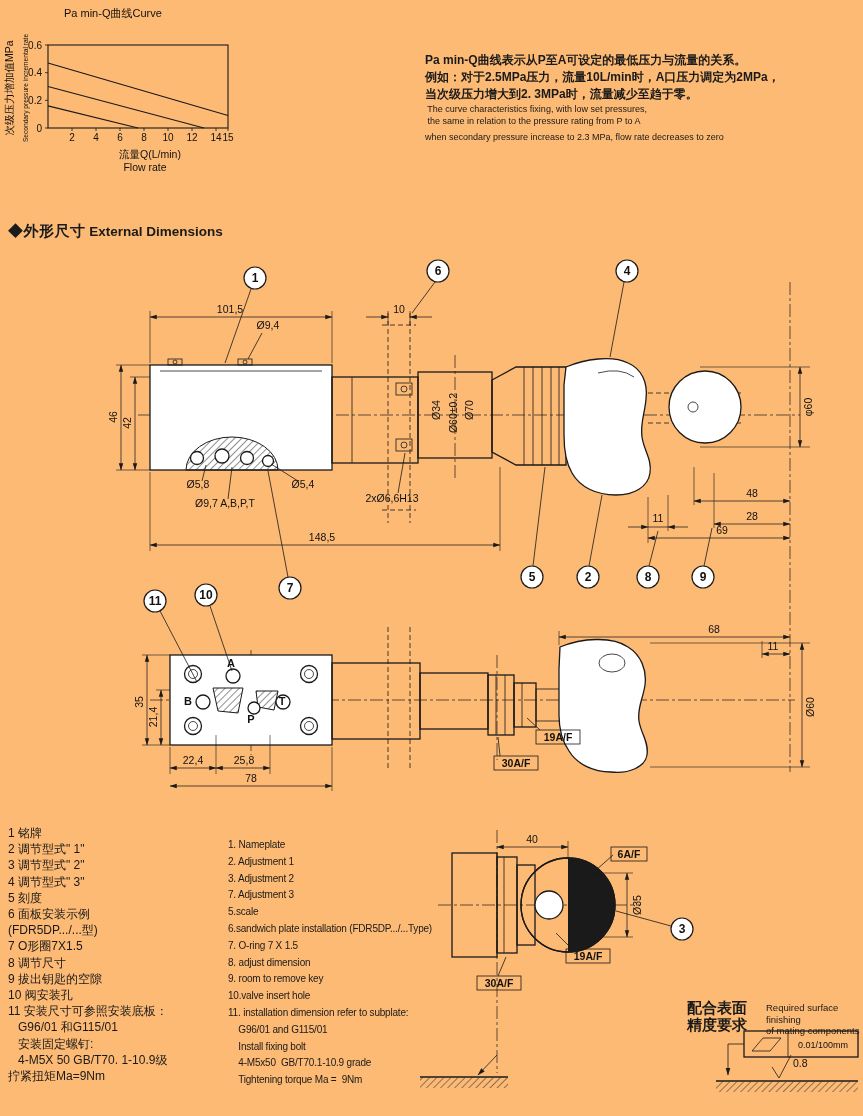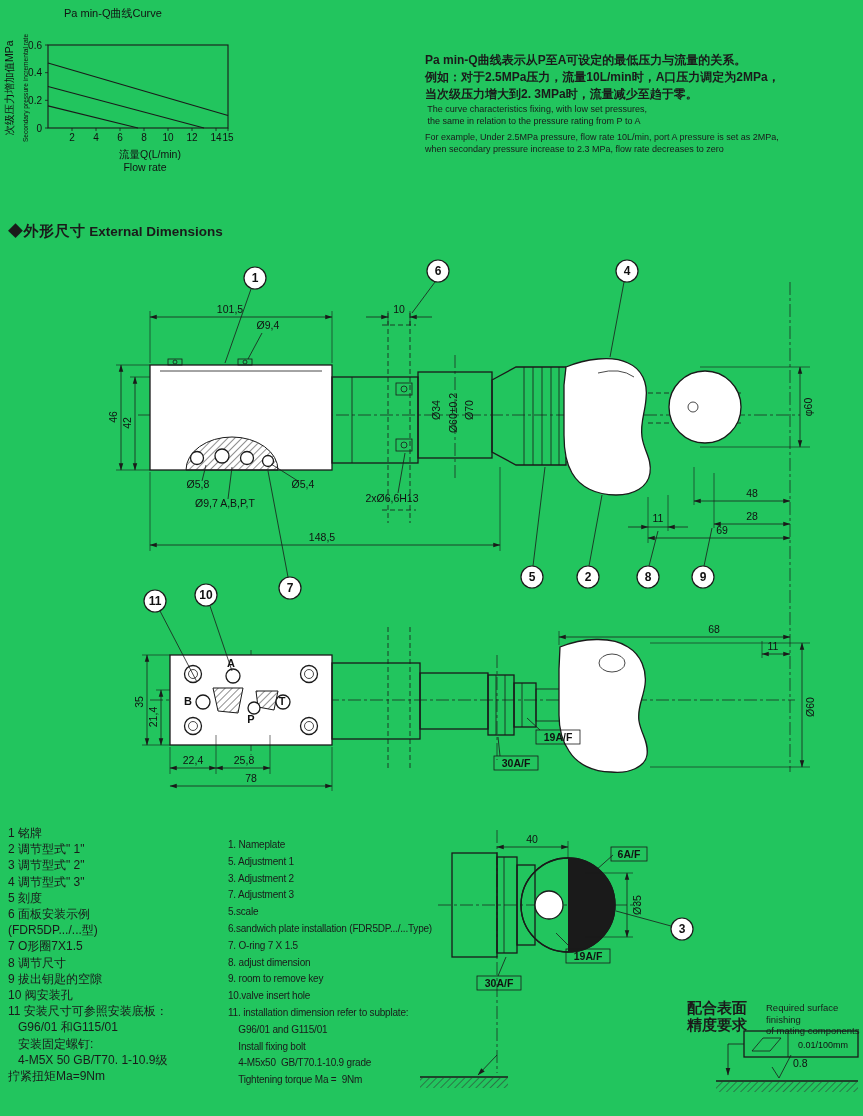--- a/index.html
+++ b/index.html
@@ -1,17 +1,17 @@
 <!DOCTYPE html>
 <html><head>
 <meta charset="utf-8">
 <style>
   *{margin:0;padding:0;box-sizing:border-box}
   body{background:#e9e9e9;font-family:"Liberation Sans",sans-serif}
-  .page{position:relative;width:863px;height:1116px;margin:0 auto;background:#22c55e;color:#1a1a1a;overflow:hidden}
+  .page{position:relative;width:863px;height:1116px;margin:0 auto;background:#fdba74;color:#1a1a1a;overflow:hidden}
   .abs{position:absolute}
 
   
   .intro-cn div{font-size:12px;line-height:17px;font-weight:700;white-space:pre}
   .intro-en div{font-size:9px;line-height:11.5px;white-space:pre}
   .section-title{font-size:15px;font-weight:700;letter-spacing:.5px}
   .section-title .en{font-weight:700;font-size:13.5px;letter-spacing:0}
   .legend-cn div{font-size:12px;line-height:16.2px;white-space:pre}
   .legend-en div{font-size:10px;line-height:16.8px;white-space:pre;letter-spacing:-.2px}
   .mating-cn div{font-size:15px;font-weight:700;line-height:16.5px}
@@ -87,21 +87,20 @@
   <div class="abs intro-cn" style="left:425px;top:52px">
       <div>Pa min-Q曲线表示从P至A可设定的最低压力与流量的关系。</div>
       <div>例如：对于2.5MPa压力，流量10L/min时，A口压力调定为2MPa，</div>
       <div>当次级压力增大到2. 3MPa时，流量减少至趋于零。</div>
     </div>
   <div class="abs intro-en" style="left:425px;top:104px">
       <div> The curve characteristics fixing, with low set pressures,</div>
       <div> the same in relation to the pressure rating from P to A</div>
     </div>
   <div class="abs intro-en" style="left:425px;top:132px">
-      <div>For example, Under 2.5MPa pressure, flow rate 10L/min, port A pressure is set as 2MPa,</div>
       <div>when secondary pressure increase to 2.3 MPa, flow rate decreases to zero</div>
     </div>
 
   <div class="abs section-title" style="left:8px;top:222px">
     <span>◆外形尺寸</span><span class="en"> External Dimensions</span>
   </div>
 
   <svg class="abs" style="left:0;top:255px" width="863" height="845" viewBox="0 0 863 845">
     <defs>
       <marker id="arr" viewBox="0 0 10 8" markerWidth="10" markerHeight="8" refX="9" refY="4" orient="auto-start-reverse">
@@ -483,21 +482,21 @@
       <div>9 拔出钥匙的空隙</div>
       <div>10 阀安装孔</div>
       <div>11 安装尺寸可参照安装底板：</div>
       <div>   G96/01 和G115/01</div>
       <div>   安装固定螺钉:</div>
       <div>   4-M5X 50 GB/T70. 1-10.9级</div>
       <div>拧紧扭矩Ma=9Nm</div>
     </div>
   <div class="abs legend-en" style="left:228px;top:837px">
       <div>1. Nameplate</div>
-      <div>5. Adjustment 1</div>
+      <div>2. Adjustment 1</div>
       <div>3. Adjustment 2</div>
       <div>7. Adjustment 3</div>
       <div>5.scale</div>
       <div>6.sandwich plate installation (FDR5DP.../...Type)</div>
       <div>7. O-ring 7 X 1.5</div>
       <div>8. adjust dimension</div>
       <div>9. room to remove key</div>
       <div>10.valve insert hole</div>
       <div>11. installation dimension refer to subplate:</div>
       <div>    G96/01 and G115/01</div>

